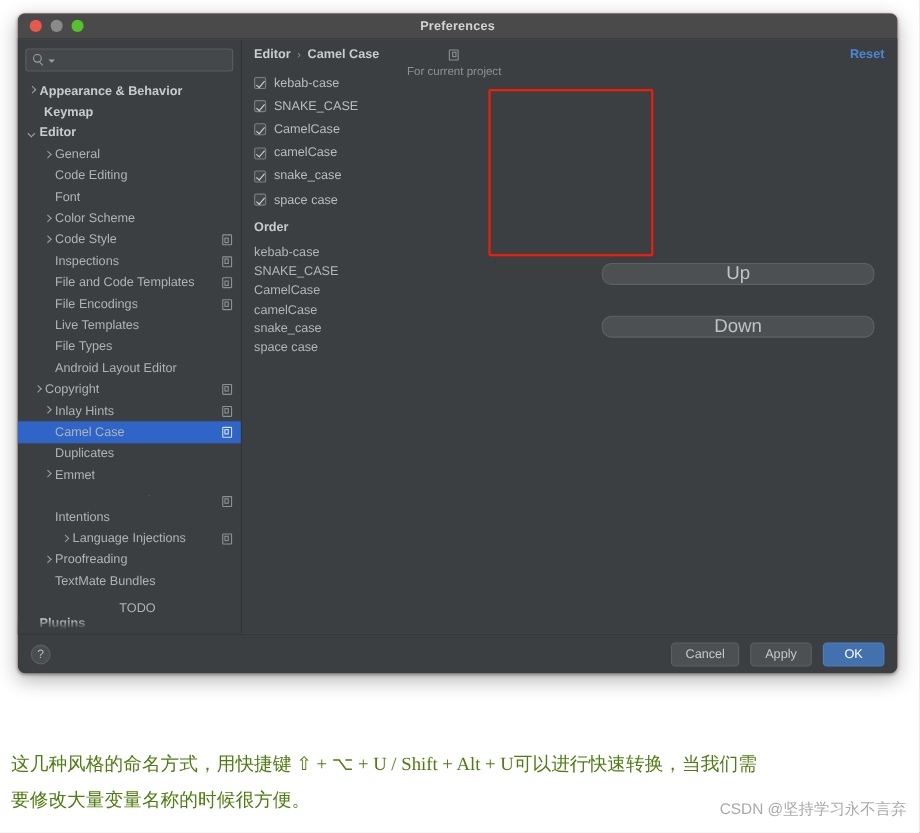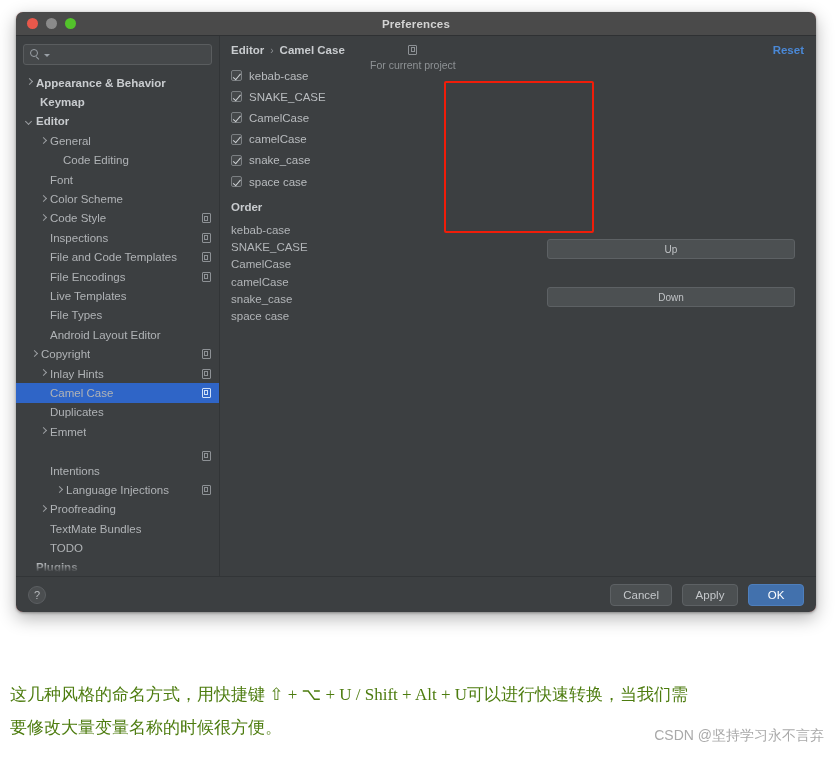--- a/index.html
+++ b/index.html
@@ -308,23 +308,23 @@
     line-height: 17.2px;
   }
 
   .side-btn {
     position: absolute;
     left: 327px;
     width: 248px;
     height: 20px;
     background: #4c5052;
     border: 1px solid #5d6164;
-    border-radius: 3px;
+    border-radius: 9px;
     color: #c0c3c6;
-    font-size: 10px;
+    font-size: 17px;
     font-family: "Liberation Sans", sans-serif;
     cursor: pointer;
     display: flex;
     align-items: center;
     justify-content: center;
   }
   .side-btn.up   { top: 203px; }
   .side-btn.down { top: 251px; }
 
   
@@ -433,21 +433,21 @@
               <span class="tree-label">Keymap</span>
             </div>
             <div class="tree-row bold" style="padding-left: 9px;">
               <span class="arrow down"></span>
               <span class="tree-label">Editor</span>
             </div>
             <div class="tree-row dim" style="padding-left: 23px;">
               <span class="arrow right"></span>
               <span class="tree-label">General</span>
             </div>
-            <div class="tree-row dim" style="padding-left: 36px;">
+            <div class="tree-row dim" style="padding-left: 23px;">
               <span class="arrow"></span>
               <span class="tree-label">Code Editing</span>
             </div>
             <div class="tree-row dim" style="padding-left: 23px;">
               <span class="arrow"></span>
               <span class="tree-label">Font</span>
             </div>
             <div class="tree-row dim" style="padding-left: 23px;">
               <span class="arrow right"></span>
               <span class="tree-label">Color Scheme</span>
@@ -522,21 +522,21 @@
               <span class="scope-icon"></span>
             </div>
             <div class="tree-row dim" style="padding-left: 23px;">
               <span class="arrow right"></span>
               <span class="tree-label">Proofreading</span>
             </div>
             <div class="tree-row dim" style="padding-left: 23px;">
               <span class="arrow"></span>
               <span class="tree-label">TextMate Bundles</span>
             </div>
-            <div class="tree-row dim" style="padding-left: 23px;">
+            <div class="tree-row dim" style="padding-left: 23px; flex-direction: column;">
               <span class="arrow"></span>
               <span class="tree-label">TODO</span>
             </div>
             <div class="tree-row bold" style="padding-left: 9px;">
               <span class="arrow"></span>
               <span class="tree-label">Plugins</span>
             </div>
           </div>
         <div class="tree-fade"></div>
       </div>

